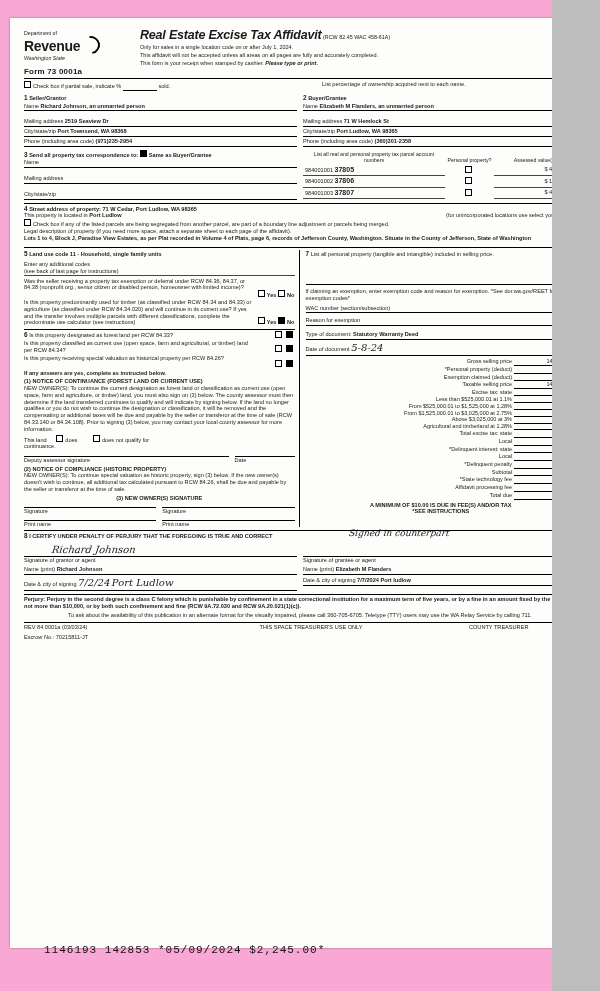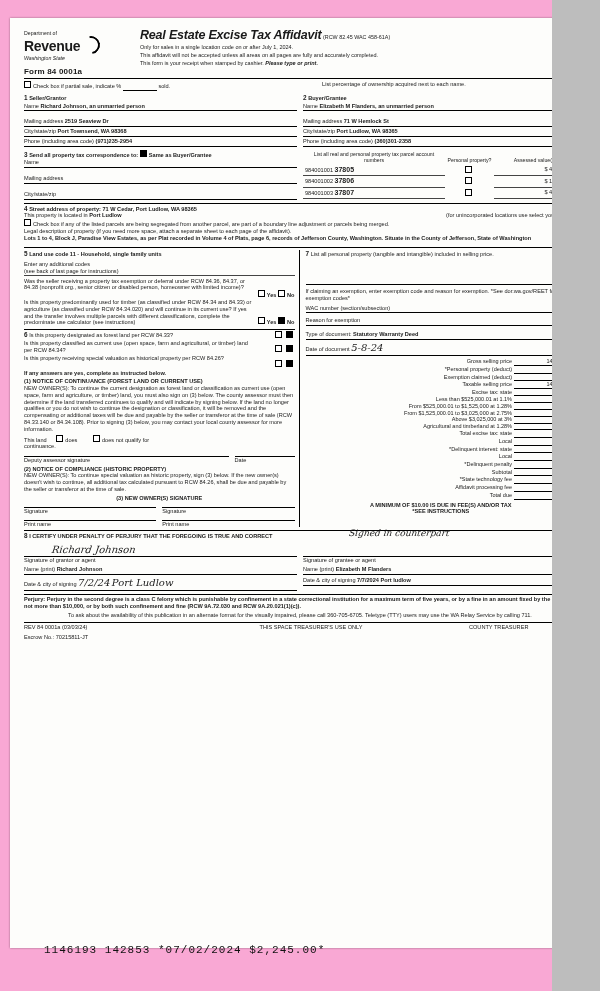--- a/index.html
+++ b/index.html
@@ -48,21 +48,21 @@
 
 <div id="page">
   <div id="sheet">
     <div class="doc">
 
       <div class="hdr">
         <div class="logo">
           <div class="dept">Department of</div>
           <div class="rev"><span>Revenue</span><span class="swirl"></span></div>
           <div class="ws">Washington State</div>
-          <div class="form">Form 84 0001a</div>
+          <div class="form">Form 73 0001a</div>
         </div>
         <div class="title">
           <h1>Real Estate Excise Tax Affidavit</h1>
           <span class="rcw">(RCW 82.45 WAC 458-61A)</span>
           <p>Only for sales in a single location code on or after July 1, 2024.</p>
           <p>This affidavit will not be accepted unless all areas on all pages are fully and accurately completed.</p>
           <p><span>This form is your receipt when stamped by cashier.</span> <span class="ital">Please type or print.</span></p>
         </div>
       </div>
 
@@ -353,15 +353,15 @@
       <div style="margin-top:4px;border-top:.6px solid #000;padding-top:1px;display:flex;">
         <div style="width:32%;">
           <div>REV 84 0001a (03/03/24)</div>
           <div style="margin-top:3px;">Escrow No.: 70215811-JT</div>
         </div>
         <div style="width:40%;text-align:center;">THIS SPACE TREASURER'S USE ONLY</div>
         <div style="width:28%;text-align:center;">COUNTY TREASURER</div>
       </div>
 
     </div>
-    <div class="barcode">1146193  142853  *07/02/2024  $2,245.00*</div>
+    <div class="barcode">1146193  142853  *05/09/2024  $2,245.00*</div>
   </div>
 </div>
 
 </body></html>

